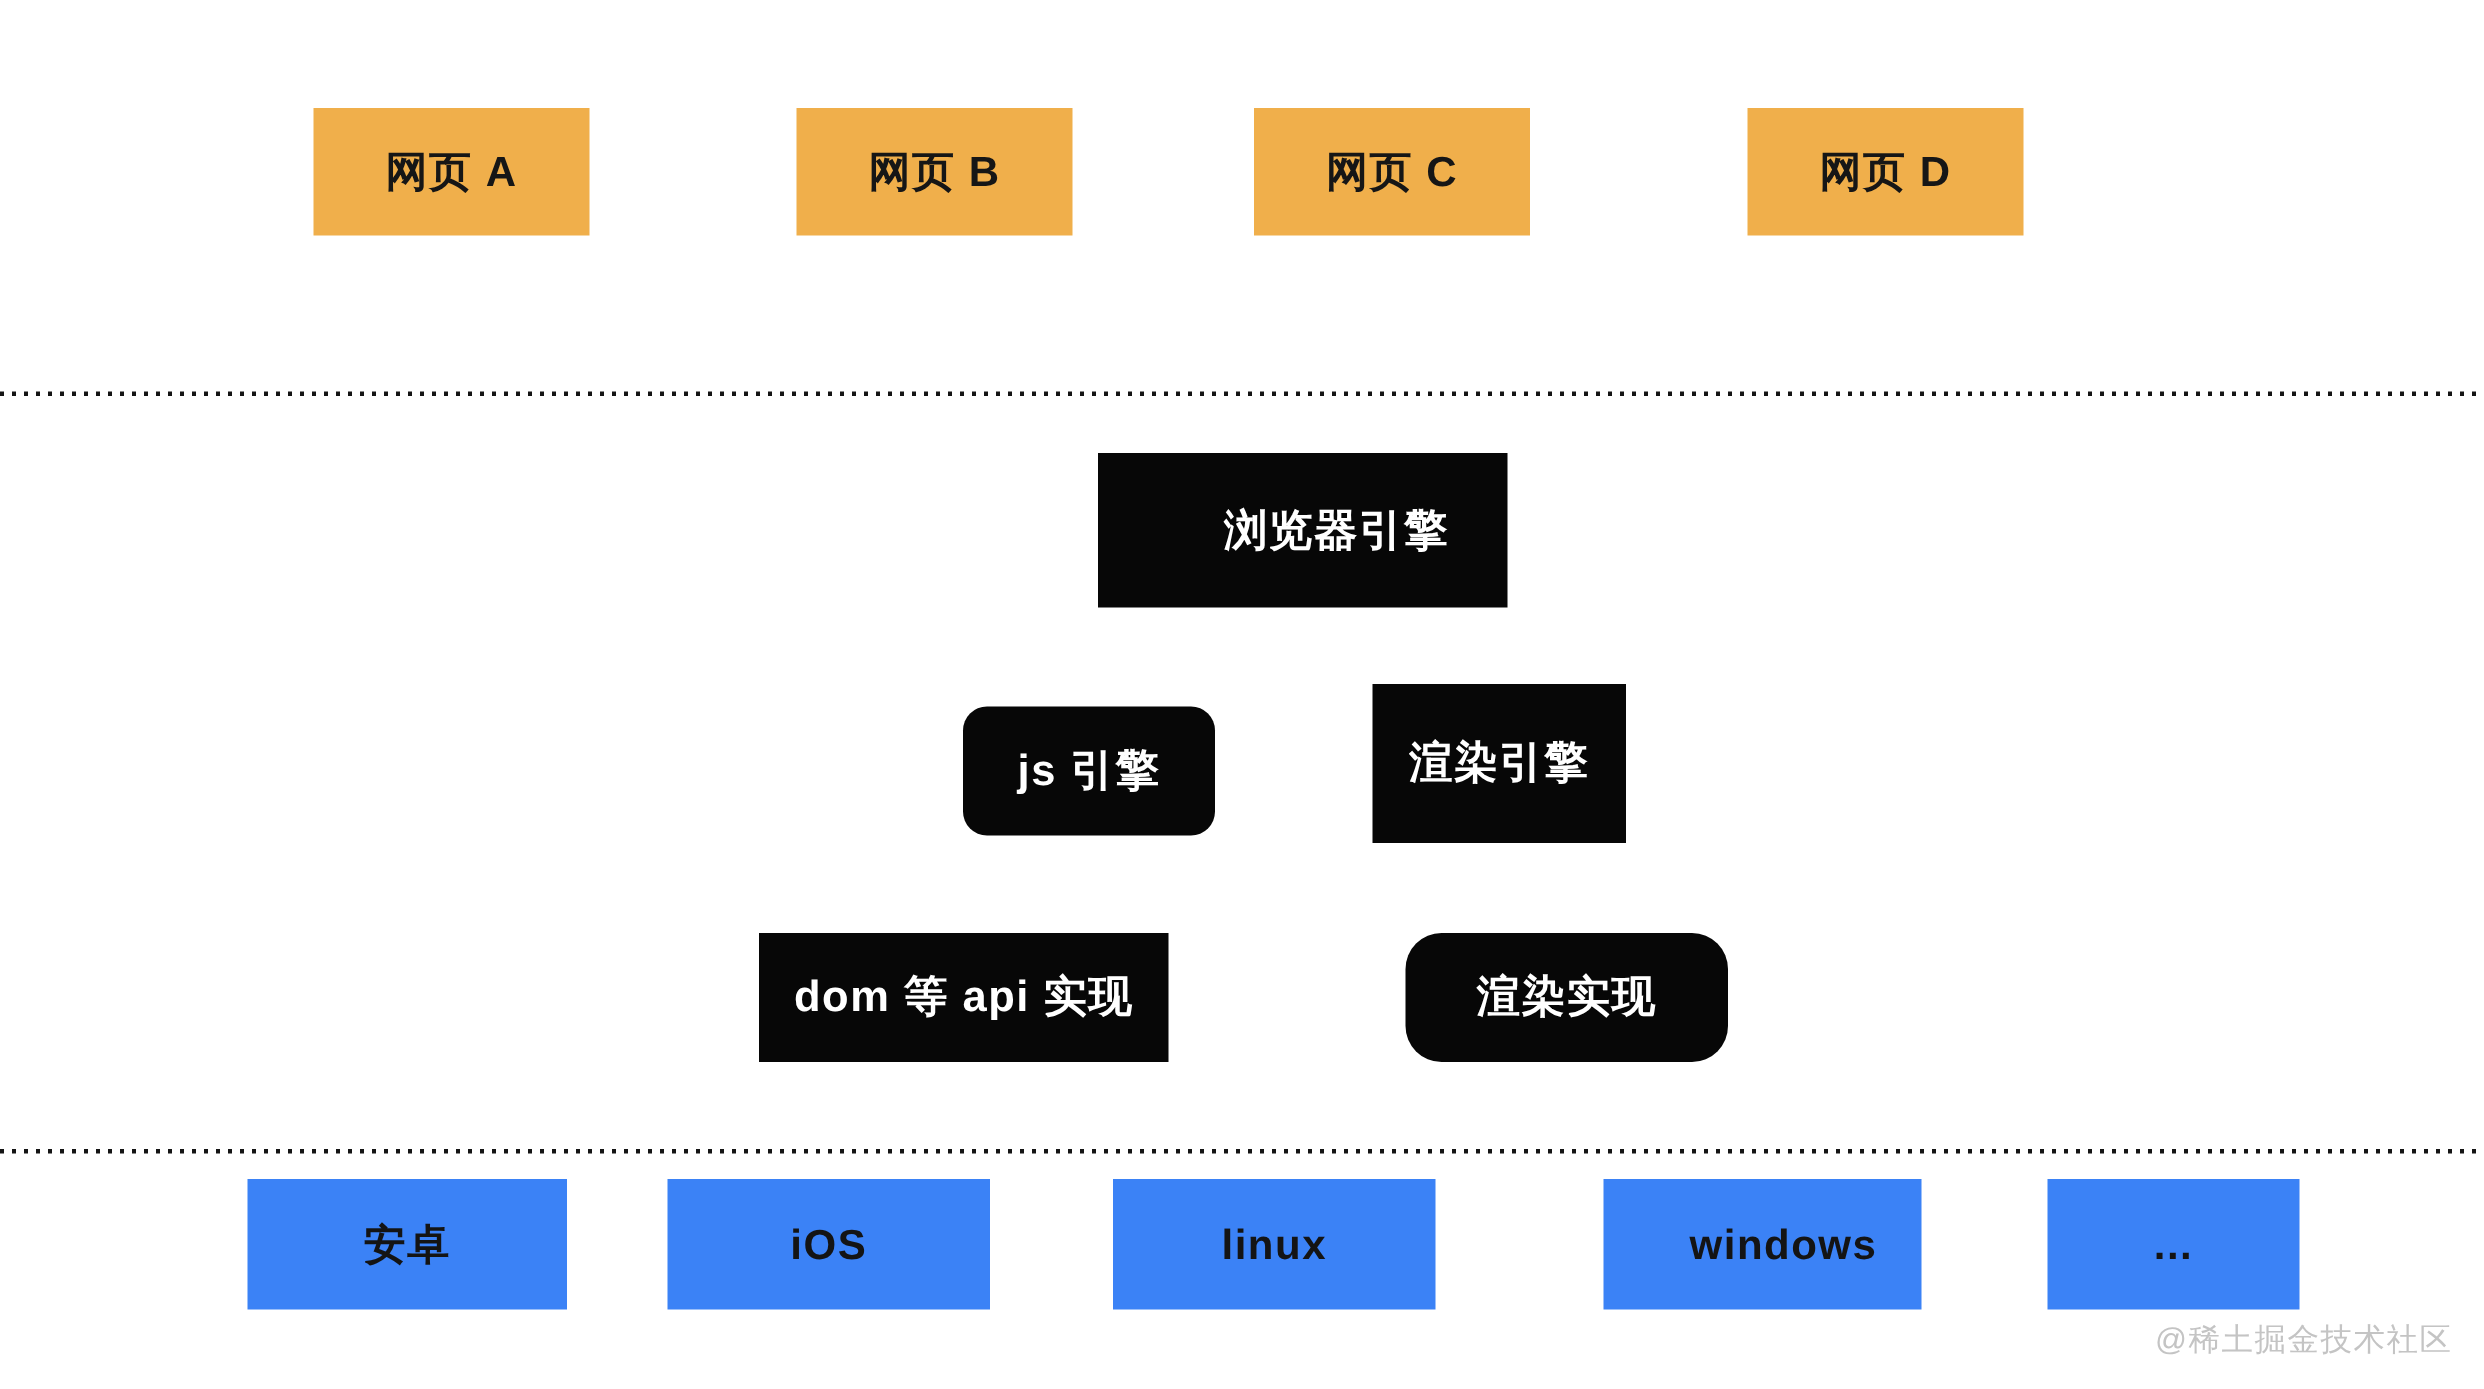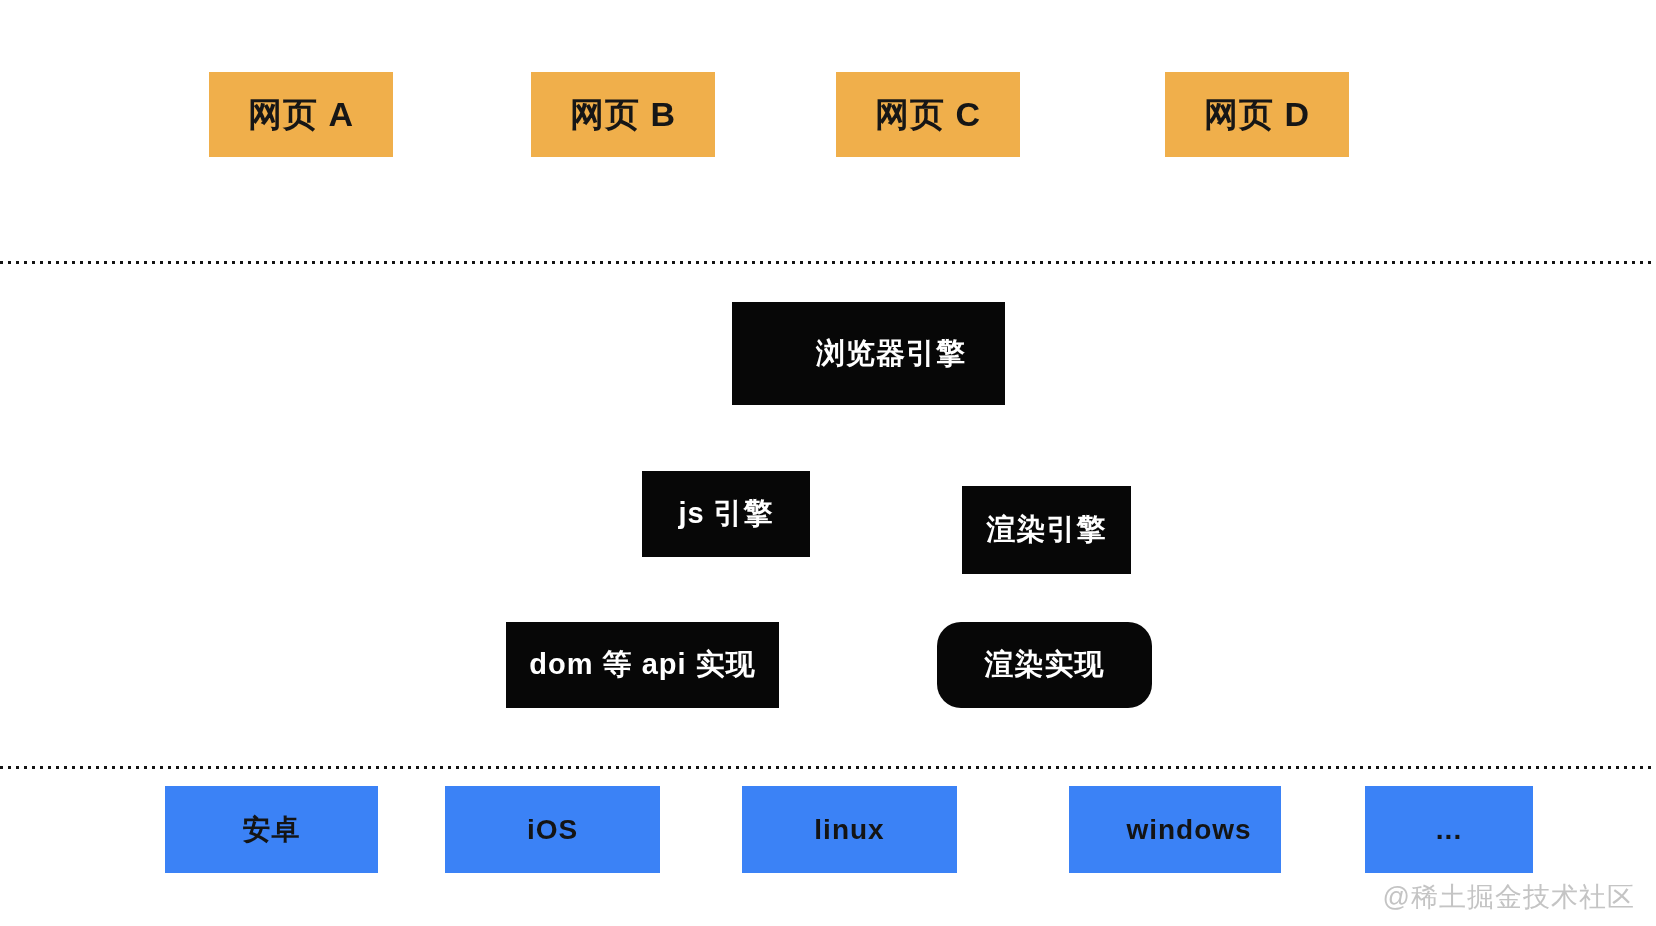--- a/index.html
+++ b/index.html
@@ -25,36 +25,36 @@
     box-sizing: border-box;
     white-space: nowrap;
   }
   
   .webpage {
     background: #F0AF4B;
     color: #161616;
     top: 72px;
     width: 184px;
     height: 85px;
-    font-size: 34px;
+    font-size: 28px;
   }
   #wp-a { left: 209px; }
   #wp-b { left: 531px; }
   #wp-c { left: 836px; }
   #wp-d { left: 1165px; }
 
   
   .engine {
     background: #070707;
     color: #ffffff;
     font-size: 29px;
   }
   #browser-engine { left: 732px; top: 302px; width: 273px; height: 103px; padding-left: 45px; }
-  #js-engine      { left: 642px; top: 471px; width: 168px; height: 86px;  }
-  #render-engine  { left: 915px; top: 486px; width: 169px; height: 88px; margin-left: 47px;  }
+  #js-engine      { left: 642px; top: 471px; width: 168px; height: 86px; border-radius: 16px;  }
+  #render-engine  { left: 915px; top: 456px; width: 169px; height: 106px;  }
   #dom-impl       { left: 506px; top: 622px; width: 273px; height: 86px;  }
   #render-impl    { left: 937px; top: 622px; width: 215px; height: 86px; border-radius: 24px;  }
 
   
   .platform {
     background: #3b82f6;
     color: #141414;
     top: 786px;
     height: 87px;
     font-size: 28px;
@@ -76,21 +76,21 @@
       transparent 3px, transparent 8px);
   }
   #sep-top    { top: 261px; }
   #sep-bottom { top: 766px; }
 
   .watermark {
     position: absolute;
     top: 879px;
     right: 21px;
     color: #c4c4c4;
-    font-size: 27px;
+    font-size: 21px;
     font-weight: normal;
     letter-spacing: 1px;
   }
 </style>
 </head>
 <body>
 
 <div class="canvas">
 
   <div class="box webpage" id="wp-a">网页 A</div>

